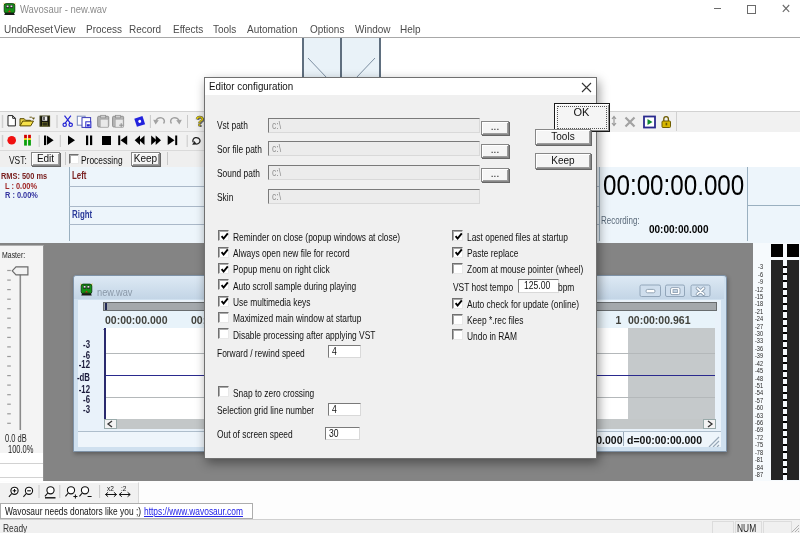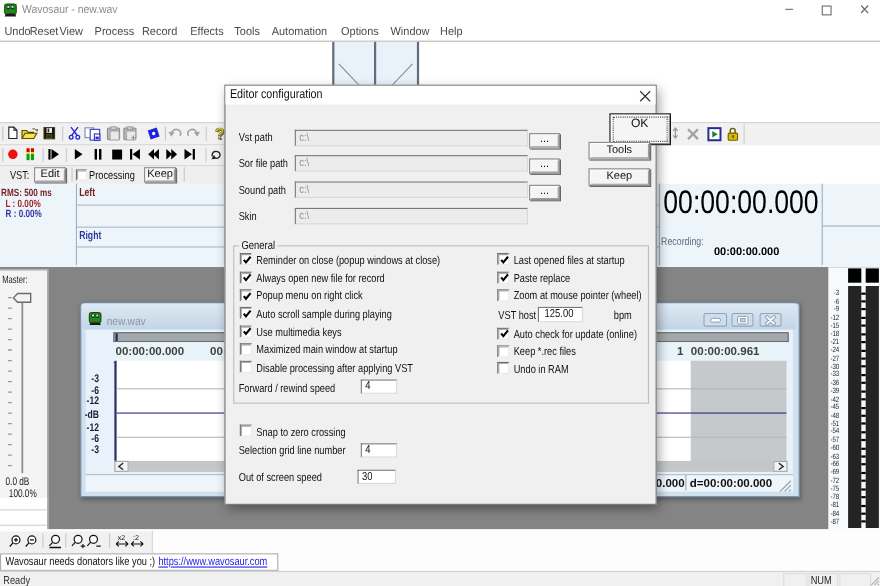--- a/index.html
+++ b/index.html
@@ -426,23 +426,20 @@
 <div class="btn" style="left:481px;top:120.5px;width:26px;height:12px;line-height:10px;">...</div>
 <div class="t sx" style="left:217px;top:143px;">Sor file path</div>
 <div class="edit" style="left:268px;top:141.2px;width:207px;height:13px;line-height:13px;padding-left:3px;color:#909090;background:#ececec;"><span>c:\</span></div>
 <div class="btn" style="left:481px;top:144.2px;width:26px;height:12px;line-height:10px;">...</div>
 <div class="t sx" style="left:217px;top:167px;">Sound path</div>
 <div class="edit" style="left:268px;top:164.9px;width:207px;height:13px;line-height:13px;padding-left:3px;color:#909090;background:#ececec;"><span>c:\</span></div>
 <div class="btn" style="left:481px;top:168px;width:26px;height:12px;line-height:10px;">...</div>
 <div class="t sx" style="left:217px;top:190.5px;">Skin</div>
 <div class="edit" style="left:268px;top:188.6px;width:207px;height:13px;line-height:13px;padding-left:3px;color:#909090;background:#ececec;"><span>c:\</span></div>
 
-<div class="gb" style="left:212px;top:222.5px;width:376px;height:142px;">
-      <div class="lbl">General</div>
-    </div>
 <div class="cb" style="left:218px;top:230.3px;"></div>
 <svg class="abs" style="left:218.5px;top:230.8px" width="11" height="11" viewBox="0 0 11 11">
       <path d="M2.6 5.2 L4.6 7.6 L8.8 2.4" stroke="#000" stroke-width="1.9" fill="none"></path>
     </svg>
 <div class="t sx" style="left:233px;top:230.6px;">Reminder on close (popup windows at close)</div>
 <div class="cb" style="left:218px;top:246.6px;"></div>
 <svg class="abs" style="left:218.5px;top:247.1px" width="11" height="11" viewBox="0 0 11 11">
       <path d="M2.6 5.2 L4.6 7.6 L8.8 2.4" stroke="#000" stroke-width="1.9" fill="none"></path>
     </svg>
 <div class="t sx" style="left:233px;top:246.9px;">Always open new file for record</div>
@@ -482,21 +479,21 @@
       <path d="M2.6 5.2 L4.6 7.6 L8.8 2.4" stroke="#000" stroke-width="1.9" fill="none"></path>
     </svg>
 <div class="t sx" style="left:467px;top:298.1px;">Auto check for update (online)</div>
 <div class="cb" style="left:452px;top:314.1px;"></div>
 <div class="t sx" style="left:467px;top:314.4px;">Keep *.rec files</div>
 <div class="cb" style="left:452px;top:329.3px;"></div>
 <div class="t sx" style="left:467px;top:329.6px;">Undo in RAM</div>
 <div class="t sx" style="left:217px;top:346.5px;">Forward / rewind speed</div>
 <div class="edit" style="left:328px;top:345px;width:28px;height:11px;line-height:11px;padding-left:3px;"><span>4</span></div>
 <div class="t sx" style="left:452.5px;top:281px;">VST host tempo</div>
-<div class="edit" style="left:489px;top:279px;width:34px;height:11.5px;line-height:11.5px;padding-left:5px;"><span>125.00</span></div>
+<div class="edit" style="left:518px;top:279px;width:34px;height:11.5px;line-height:11.5px;padding-left:5px;"><span>125.00</span></div>
 <div class="t sx" style="left:557.5px;top:281px;">bpm</div>
 
 <div class="cb" style="left:218px;top:386.3px;"></div>
 <div class="t sx" style="left:233px;top:386.8px;">Snap to zero crossing</div>
 <div class="t sx" style="left:217px;top:404px;">Selection grid line number</div>
 <div class="edit" style="left:327.5px;top:402.5px;width:28px;height:11.5px;line-height:11.5px;padding-left:3px;"><span>4</span></div>
 <div class="t sx" style="left:217px;top:427.5px;">Out of screen speed</div>
 <div class="edit" style="left:325px;top:426.5px;width:30px;height:11.5px;line-height:11.5px;padding-left:3px;"><span>30</span></div>
 
 <div class="abs" style="left:533.5px;top:103px;width:56px;height:29px;background:#f5f5f5;border:1px solid #1a1a1a;box-sizing:border-box;box-shadow:inset 1px 1px 0 #fff, inset -1px -1px 0 #8c8c8c;margin-left:20px;">

